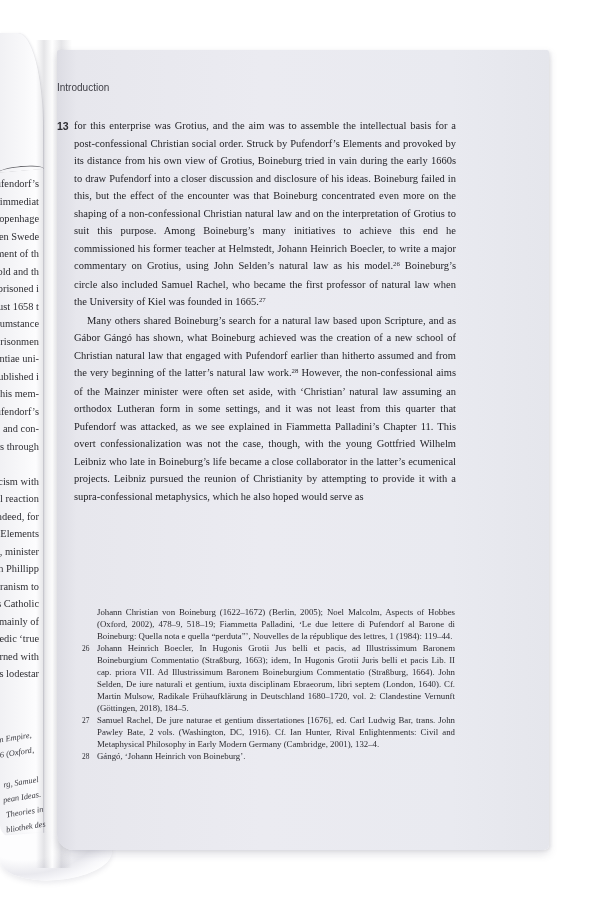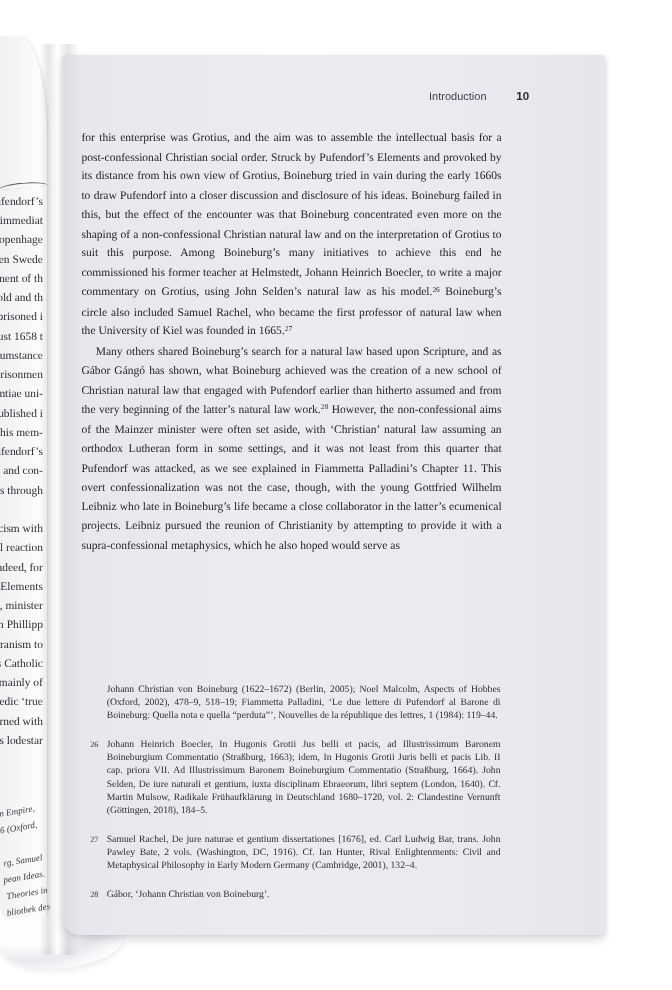--- a/index.html
+++ b/index.html
@@ -69,38 +69,38 @@
     position: absolute; left: 57px; top: 50px; width: 492px; height: 800px;
     background: linear-gradient(90deg, #dcdce3 0%, #e7e7ed 4%, #ebebf1 42%, #e9eaf0 80%, #e5e6ec 100%);
     border-radius: 2px 2px 5px 16px;
     box-shadow: 0 4px 8px rgba(80,80,100,0.18), 2px 1px 3px rgba(80,80,100,0.08);
     color: #2b2b30;
   }
   .page-header {
     position: absolute; top: 32px; left: 0; right: 68px;
     display: flex; justify-content: flex-end; align-items: baseline; gap: 27px;
     font-family: "Liberation Sans", sans-serif;
-    font-size: 10px; color: #3e3e45;
+    font-size: 10px; color: #3e3e45; flex-direction: column;
   }
   .page-number { font-weight: bold; color: #2c2c32; font-size: 10.5px; }
 
   .body-text {
     position: absolute; left: 17px; top: 67px; width: 382px;
     font-size: 10.5px; line-height: 17.5px;
     color: #232328;
   }
   .para { text-align: justify; }
   .para.ind { text-indent: 13px; }
 
   .footnotes {
     position: absolute; left: 40px; top: 556px; width: 358px;
     font-size: 8.8px; line-height: 12px;
     color: #2c2c32;
   }
-  .fn { position: relative; text-align: justify; margin-top: 14px; }
+  .fn { position: relative; text-align: justify; }
   .fn-num { position: absolute; left: -15px; top: 0.5px; font-size: 7.4px; }
 
   .it { }
   .sup { font-size: 6.8px; position: relative; top: -3.2px; }
 </style>
 </head>
 <body>
 
 <div class="scene">
 
@@ -215,27 +215,27 @@
         </div>
       </div>
   </div>
 
   <div class="left-curl"></div>
   <div class="gutter"></div>
 
   <div class="right-page">
     <div class="page-header">
       <span class="running-title">Introduction</span>
-      <span class="page-number">10</span>
+      <span class="page-number">13</span>
     </div>
     <div class="body-text" id="body-text">
         <div class="para"><span>for this enterprise was Grotius, and the aim was to assemble the intellectual basis for a post-confessional Christian social order. Struck by Pufendorf’s </span><span class="it">Elements</span><span> and provoked by its distance from his own view of Grotius, Boineburg tried in vain during the early 1660s to draw Pufendorf into a closer discussion and disclosure of his ideas. Boineburg failed in this, but the effect of the encounter was that Boineburg concentrated even more on the shaping of a non-confessional Christian natural law and on the interpretation of Grotius to suit this purpose. Among Boineburg’s many initiatives to achieve this end he commissioned his former teacher at Helmstedt, Johann Heinrich Boecler, to write a major commentary on Grotius, using John Selden’s natural law as his model.</span><span class="sup">26</span><span> Boineburg’s circle also included Samuel Rachel, who became the first professor of natural law when the University of Kiel was founded in 1665.</span><span class="sup">27</span></div>
         <div class="para ind"><span>Many others shared Boineburg’s search for a natural law based upon Scripture, and as Gábor Gángó has shown, what Boineburg achieved was the creation of a new school of Christian natural law that engaged with Pufendorf earlier than hitherto assumed and from the very beginning of the latter’s natural law work.</span><span class="sup">28</span><span> However, the non-confessional aims of the Mainzer minister were often set aside, with ‘Christian’ natural law assuming an orthodox Lutheran form in some settings, and it was not least from this quarter that Pufendorf was attacked, as we see explained in Fiammetta Palladini’s Chapter 11. This overt confessionalization was not the case, though, with the young Gottfried Wilhelm Leibniz who late in Boineburg’s life became a close collaborator in the latter’s ecumenical projects. Leibniz pursued the reunion of Christianity by attempting to provide it with a supra-confessional metaphysics, which he also hoped would serve as</span></div>
       </div>
     <div class="footnotes" id="footnotes">
         <div class="fn"><span class="it">Johann Christian von Boineburg (1622–1672)</span><span> (Berlin, 2005); Noel Malcolm, </span><span class="it">Aspects of Hobbes</span><span> (Oxford, 2002), 478–9, 518–19; Fiammetta Palladini, ‘Le due lettere di Pufendorf al Barone di Boineburg: Quella nota e quella “perduta”’, </span><span class="it">Nouvelles de la république des lettres</span><span>, 1 (1984): 119–44.</span></div>
         <div class="fn"><span class="fn-num">26</span><span>Johann Heinrich Boecler, </span><span class="it">In Hugonis Grotii Jus belli et pacis, ad Illustrissimum Baronem Boineburgium Commentatio</span><span> (Straßburg, 1663); idem, </span><span class="it">In Hugonis Grotii Juris belli et pacis Lib. II cap. priora VII. Ad Illustrissimum Baronem Boineburgium Commentatio</span><span> (Straßburg, 1664). John Selden, </span><span class="it">De iure naturali et gentium, iuxta disciplinam Ebraeorum, libri septem</span><span> (London, 1640). Cf. Martin Mulsow, </span><span class="it">Radikale Frühaufklärung in Deutschland 1680–1720</span><span>, vol. 2: </span><span class="it">Clandestine Vernunft</span><span> (Göttingen, 2018), 184–5.</span></div>
         <div class="fn"><span class="fn-num">27</span><span>Samuel Rachel, </span><span class="it">De jure naturae et gentium dissertationes</span><span> [1676], ed. Carl Ludwig Bar, trans. John Pawley Bate, 2 vols. (Washington, DC, 1916). Cf. Ian Hunter, </span><span class="it">Rival Enlightenments: Civil and Metaphysical Philosophy in Early Modern Germany</span><span> (Cambridge, 2001), 132–4.</span></div>
-        <div class="fn"><span class="fn-num">28</span><span>Gábor, ‘Johann Christian von Boineburg’.</span></div>
+        <div class="fn"><span class="fn-num">28</span><span>Gángó, ‘Johann Heinrich von Boineburg’.</span></div>
       </div>
   </div>
 
 </div>
 
 </body></html>

